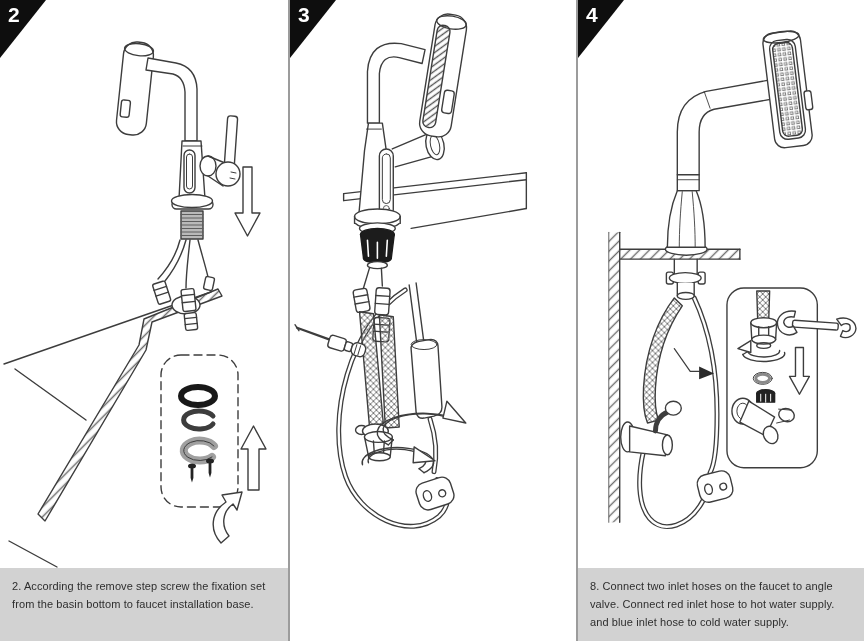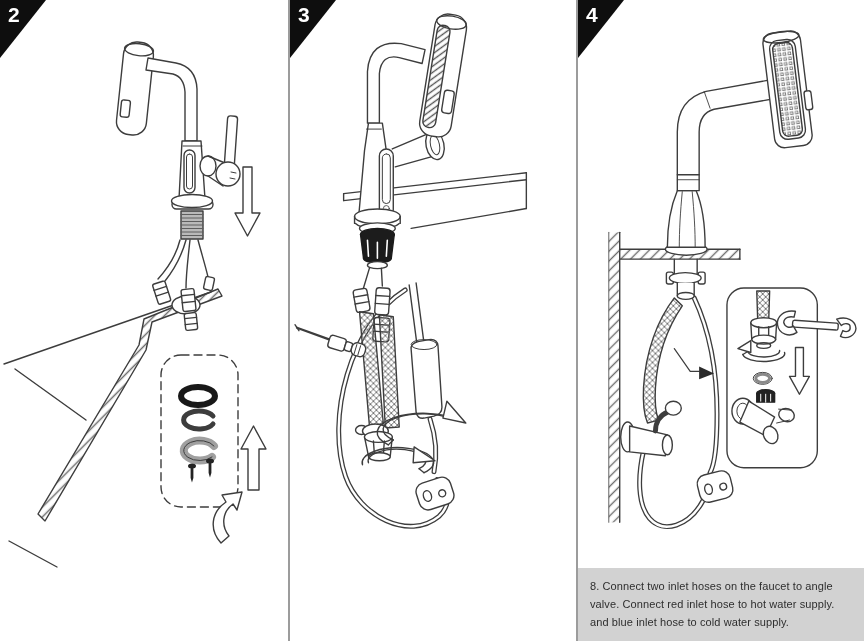--- a/index.html
+++ b/index.html
@@ -135,20 +135,21 @@
 
           <g>
             <path d="M248,449 L241,449 L253.5,426 L266,449 L259,449 L259,490 L248,490 Z" fill="#fff"></path>
           </g>
           <g>
             <path d="M221,543 C209,530 211,512 226,502 L222,495 L242,492 L237,510 L233,504 C222,512 221,526 229,536 Z" fill="#fff"></path>
           </g>
         </g>
       </svg>
     </div>
+    <div class="caption">2. According the remove step screw the fixation set from the basin bottom to faucet installation base.</div>
   </section>
 
   <section class="panel">
     <div class="badge">
       <span class="badge-num">3</span>
     </div>
     <div class="art">
       <svg viewBox="0 0 288 568" preserveAspectRatio="xMidYMid meet" aria-hidden="true">
         <defs>
           <pattern id="hz3" width="5" height="5" patternUnits="userSpaceOnUse" patternTransform="rotate(45)">

